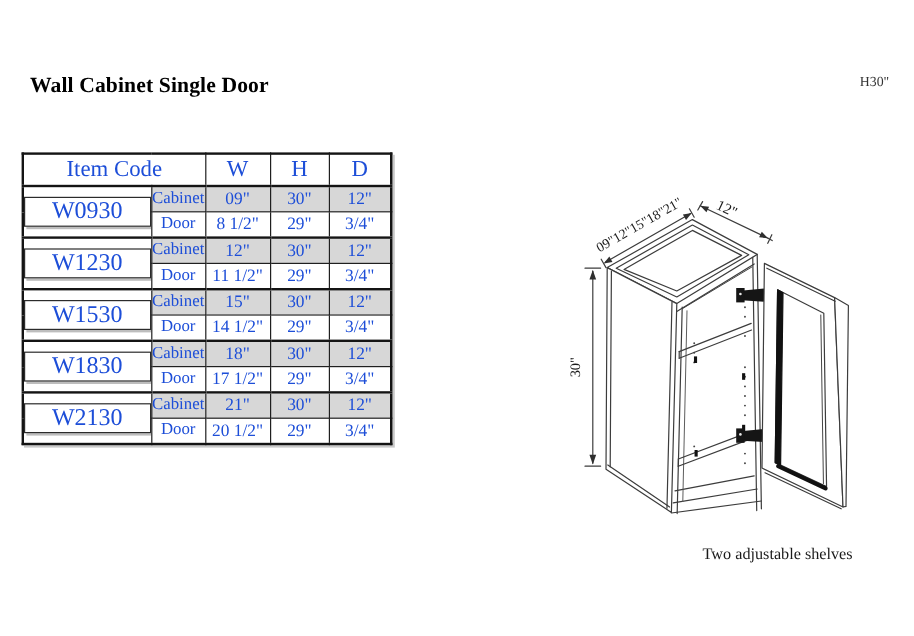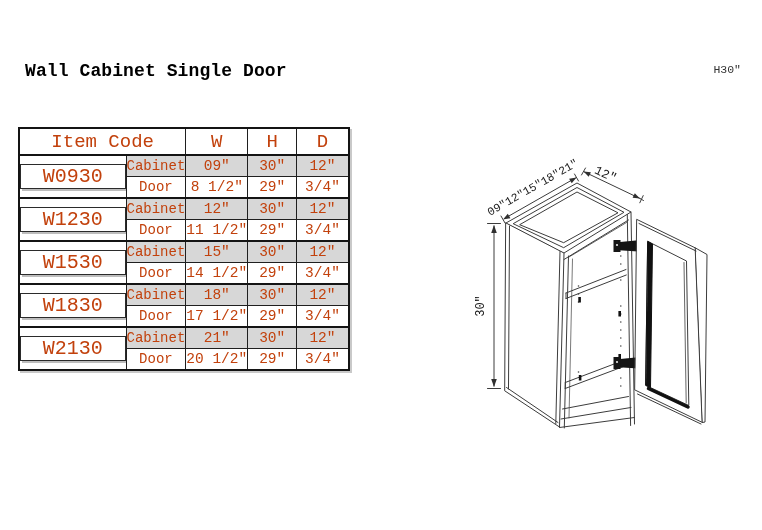--- a/index.html
+++ b/index.html
@@ -1,32 +1,32 @@
 <!DOCTYPE html>
 <html><head>
 <meta charset="utf-8">
 <style>
   html,body{margin:0;padding:0;background:#fff;}
   .page{
     position:relative;width:762px;height:530px;background:#ffffff;overflow:hidden;
-    font-family:Liberation Mono, monospace;color:#111;
+    font-family:Liberation Serif, serif;color:#111;
   }
   .page-title{
     position:absolute;left:25px;top:61px;font-size:18px;font-weight:bold;color:#000;
     letter-spacing:.1px;
   }
   .corner-dim{
     position:absolute;top:63px;right:21px;font-size:11.5px;color:#333;
   }
   table.spec{
     position:absolute;left:18px;top:127px;border-collapse:collapse;table-layout:fixed;
     border:2px solid #141414;box-shadow:2px 2px 0 #c9c9c9;
   }
   table.spec td{
-    border:1px solid #1f1f1f;text-align:center;vertical-align:middle;padding:0;color:#c2410c;
+    border:1px solid #1f1f1f;text-align:center;vertical-align:middle;padding:0;color:#1d4ed8;
     overflow:hidden;white-space:nowrap;
   }
   tr.hdr td{height:25px;font-size:19px;border-bottom:2px solid #141414;}
   tr.row{height:21.5px;}
   tr.g-top td{border-top:2px solid #141414;}
   td.codecell{background:#fff;padding:2px 4px 3px 3px;}
   .codebox{
     height:100%;border:1px solid #2b2b2b;box-shadow:2px 2px 0 #bdbdbd;
     display:flex;align-items:center;justify-content:center;font-size:20px;background:#fff;
   }
@@ -253,13 +253,14 @@
         <path d="M494,226 L494,386"></path>
         <path d="M487.5,223.5 L500.5,223.5"></path>
         <path d="M487.5,388.5 L500.5,388.5"></path>
         <polygon points="494,225 491.2,233 496.8,233" fill="#2f2f2f" stroke="none"></polygon>
         <polygon points="494,387 491.2,379 496.8,379" fill="#2f2f2f" stroke="none"></polygon>
         <text transform="translate(483.5,306) rotate(-90)" text-anchor="middle" font-size="12" fill="#1a1a1a" stroke="none" font-weight="500">30"</text>
       </g>
     </g>
   </svg>
 
+  <div class="caption">Two adjustable shelves</div>
 </div>
 
 </body></html>

